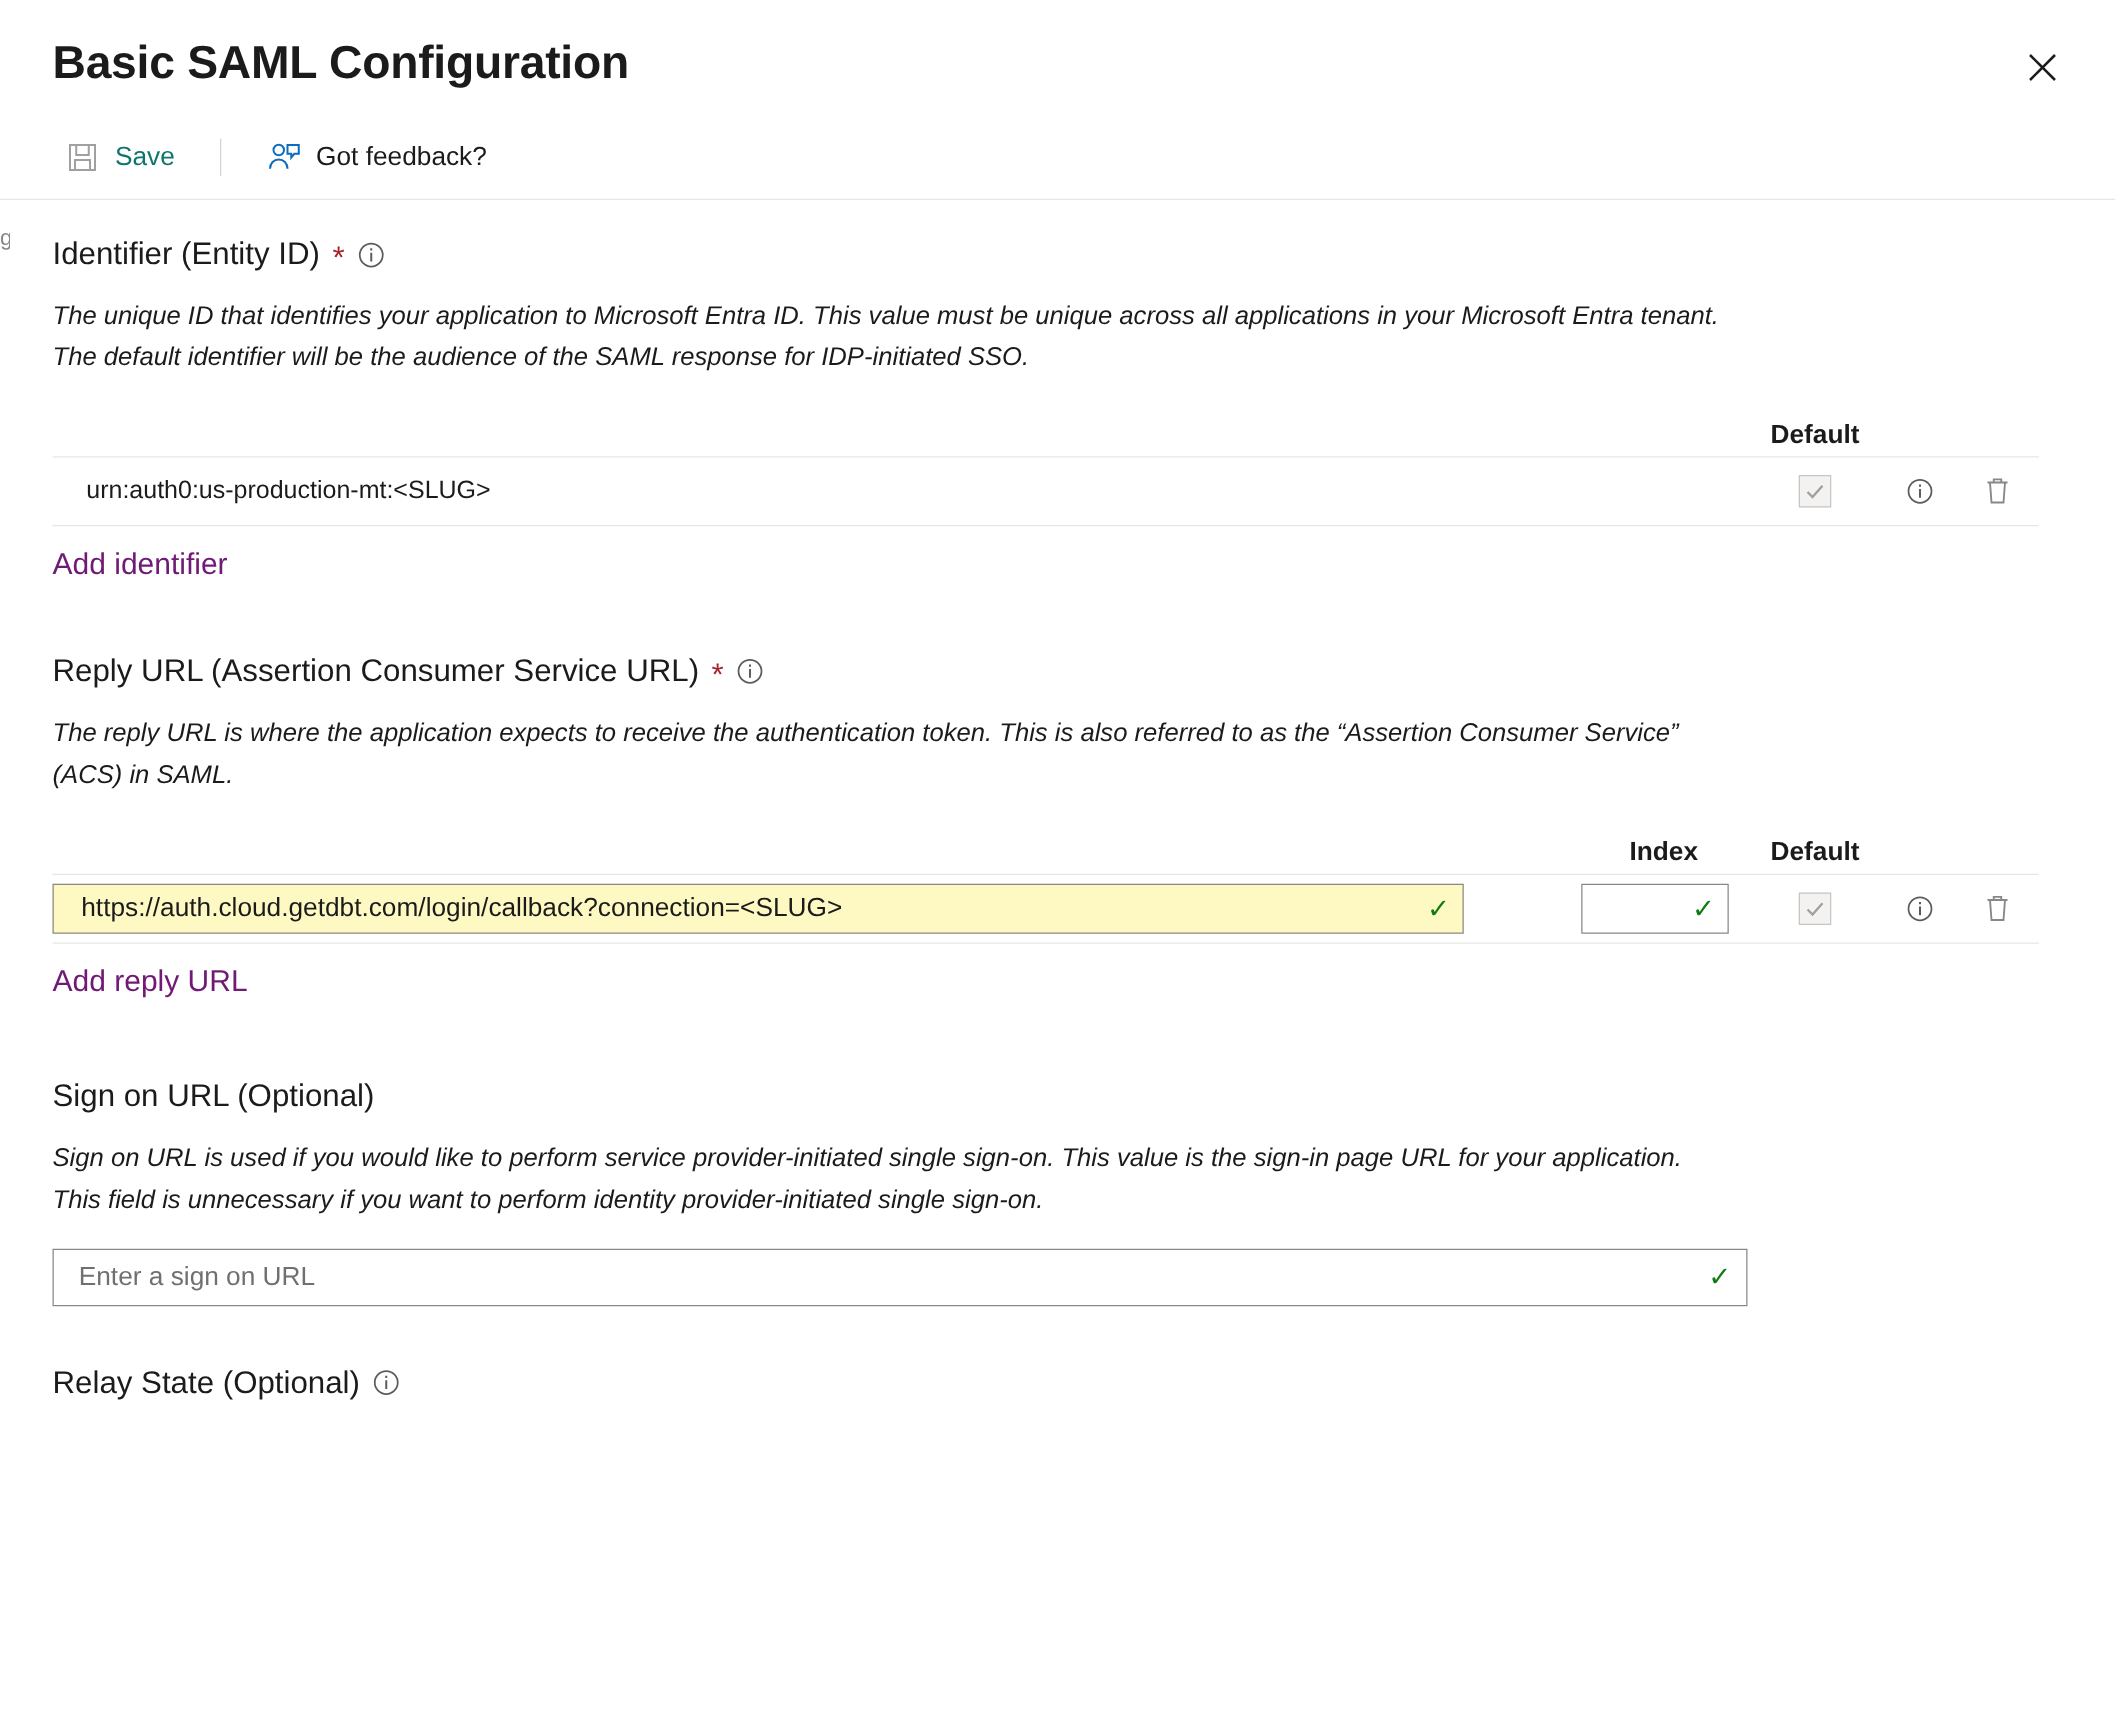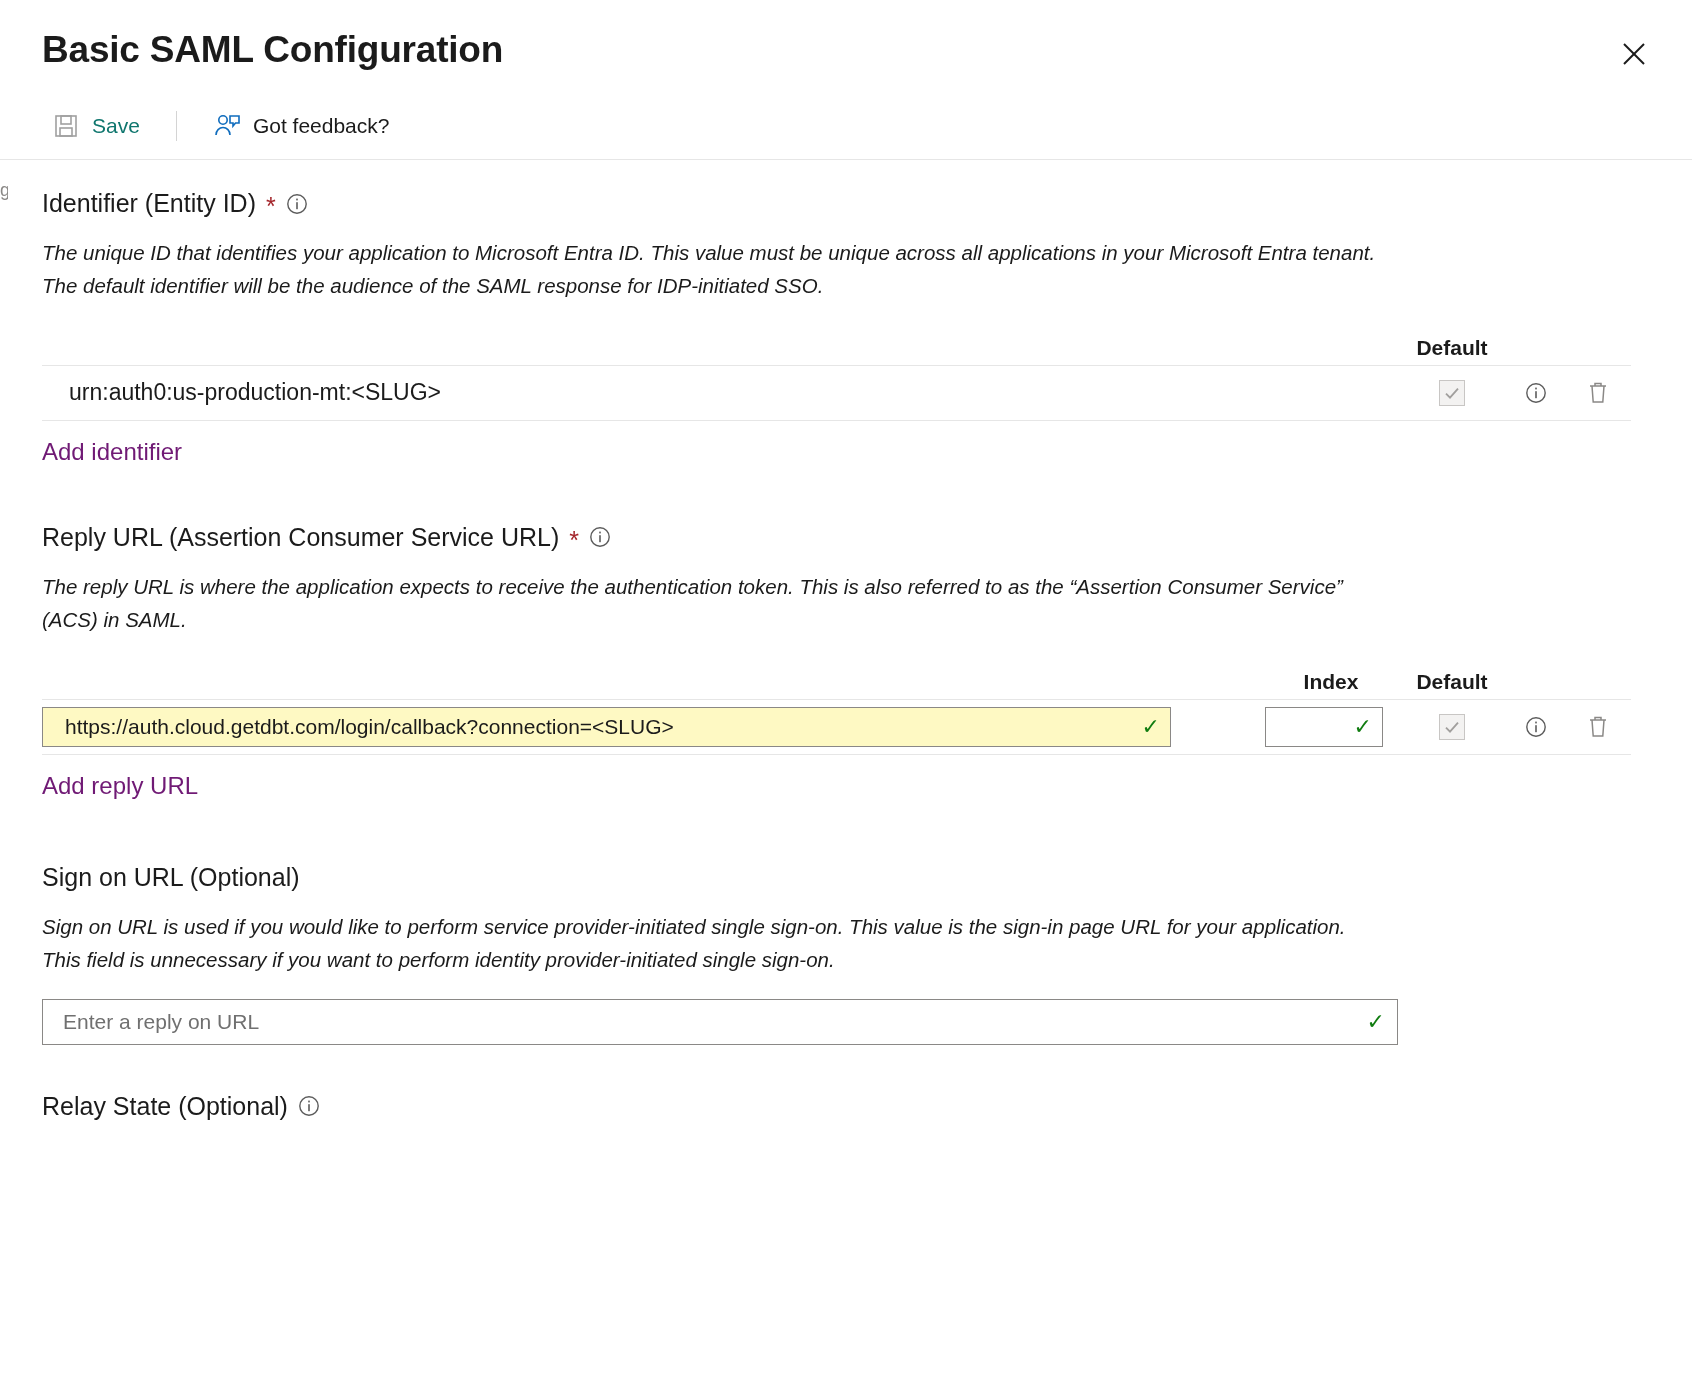--- a/index.html
+++ b/index.html
@@ -117,21 +117,21 @@
   }
   .row {
     display: flex;
     align-items: center;
     border-top: 1px solid #e6e6e6;
     border-bottom: 1px solid #e6e6e6;
     height: 56px;
   }
   .cell-value {
     flex: 1 1 auto;
-    font-size: 23px;
+    font-size: 20px;
     padding-left: 27px;
     color: #1b1b1b;
     white-space: nowrap;
     overflow: hidden;
     text-overflow: ellipsis;
   }
   .cell-input-wrap {
     flex: 1 1 auto;
     padding: 0 8px 0 0;
   }
@@ -387,21 +387,21 @@
       <span class="add-link">Add reply URL</span>
     </div>
 
     <div class="section" style="padding-top:62px;">
       <div class="field-label">
         <span>Sign on URL (Optional)</span>
       </div>
       <div class="desc">Sign on URL is used if you would like to perform service provider-initiated single sign-on. This value is the sign-in page URL for your application. This field is unnecessary if you want to perform identity provider-initiated single sign-on.</div>
 
       <div class="wide-input">
-        <span class="ph">Enter a reply on URL</span>
+        <span class="ph">Enter a sign on URL</span>
         <span class="check-green">✓</span>
       </div>
     </div>
 
     <div class="section section-relay">
       <div class="field-label">
         <span>Relay State (Optional)</span>
         <span class="info-icon">
           <svg width="22" height="22" viewBox="0 0 22 22" aria-hidden="true">
             <circle cx="11" cy="11" r="9.2" fill="none" stroke="#5c5c5c" stroke-width="1.4"></circle>

